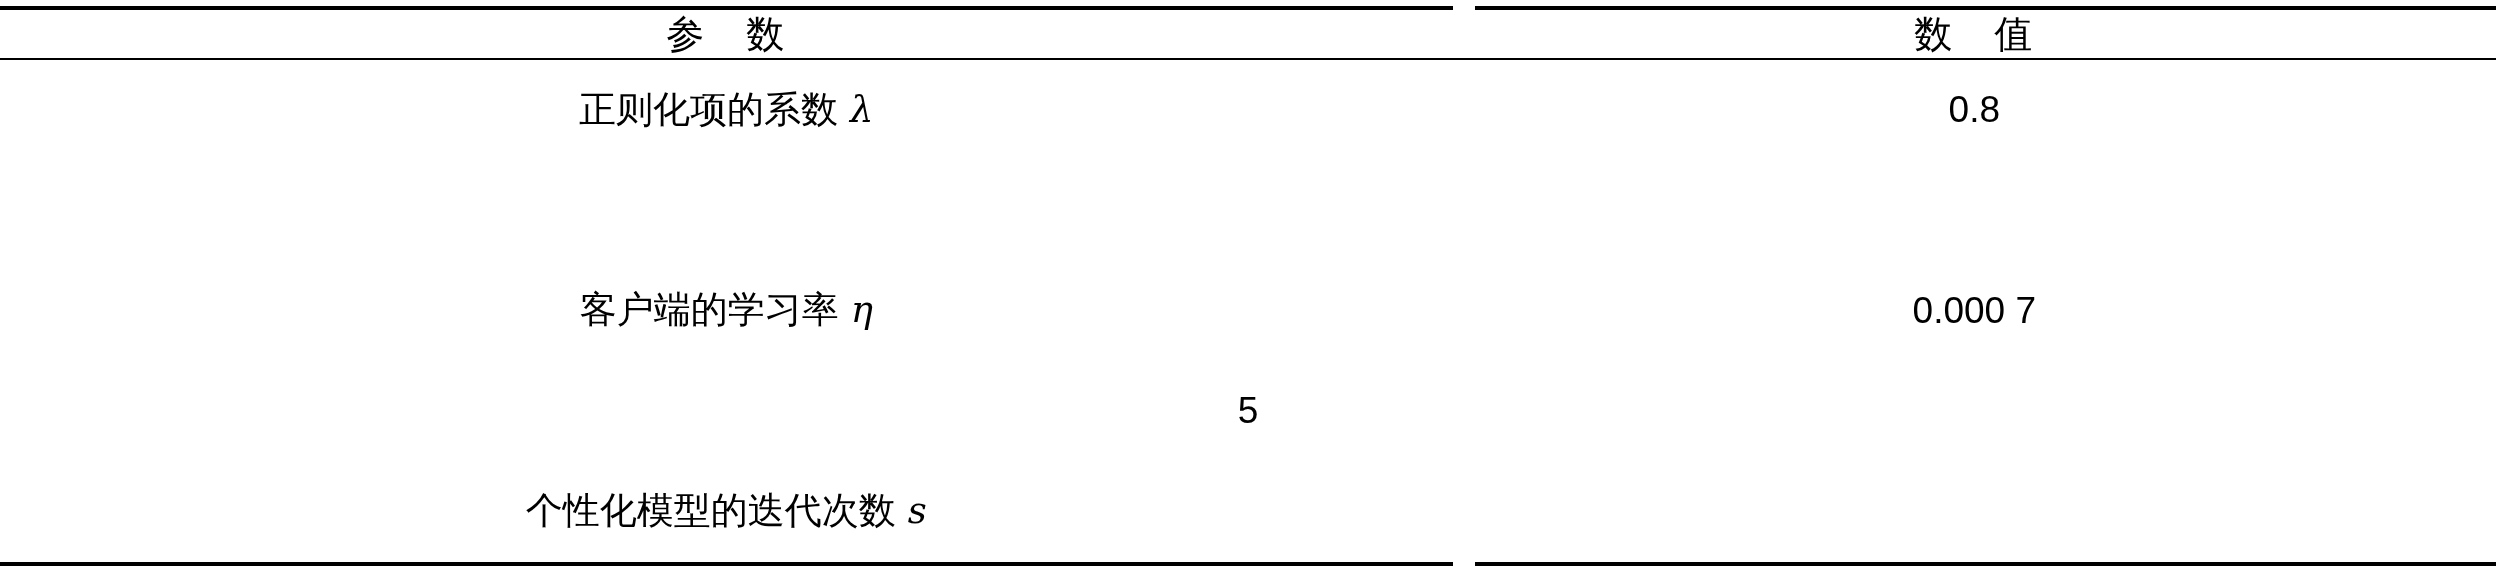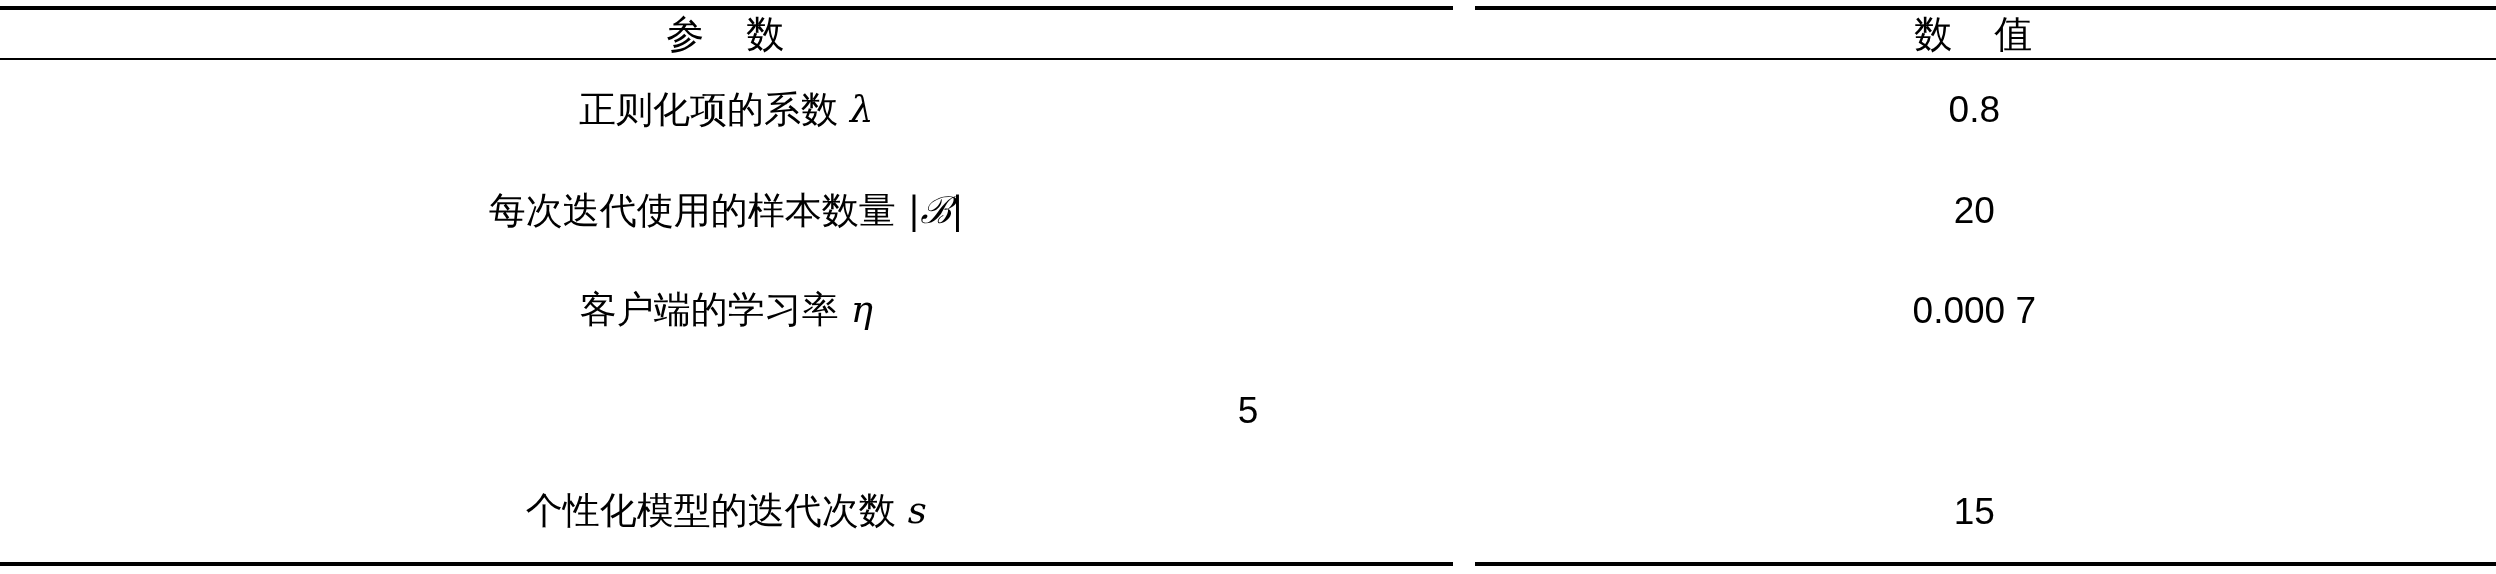--- a/index.html
+++ b/index.html
@@ -116,26 +116,20 @@
       <div class="row">
         <div class="cell-param">
           <span>正则化项的系数</span><span class="sym">λ</span><span class="sub"></span>
         </div>
         <div class="cell-value">
           <span>0.8</span>
         </div>
       </div>
 
       <div class="row">
-        <div class="cell-param">
-          <span>每次迭代使用的样本数量</span><span class="sym">|ℬ|</span><span class="sub"></span>
-        </div>
-        <div class="cell-value">
-          <span>20</span>
-        </div>
       </div>
 
       <div class="row">
         <div class="cell-param">
           <span>客户端的学习率</span><span class="sym">η</span><span class="sub"></span>
         </div>
         <div class="cell-value">
           <span>0.000 7</span>
         </div>
       </div>
@@ -144,23 +138,20 @@
       <div class="row">
         <div class="cell-value">
           <span>5</span>
         </div>
       </div>
 
       <div class="row">
         <div class="cell-param">
           <span>个性化模型的迭代次数</span><span class="sym">s</span><span class="sub"></span>
         </div>
-        <div class="cell-value">
-          <span>15</span>
-        </div>
       </div>
 
     </div>
 
     <div class="rule rule-heavy rule-split">
       <div class="seg seg-a"></div>
       <div class="seg seg-b"></div>
     </div>
 
     <div class="bottom-space"></div>

